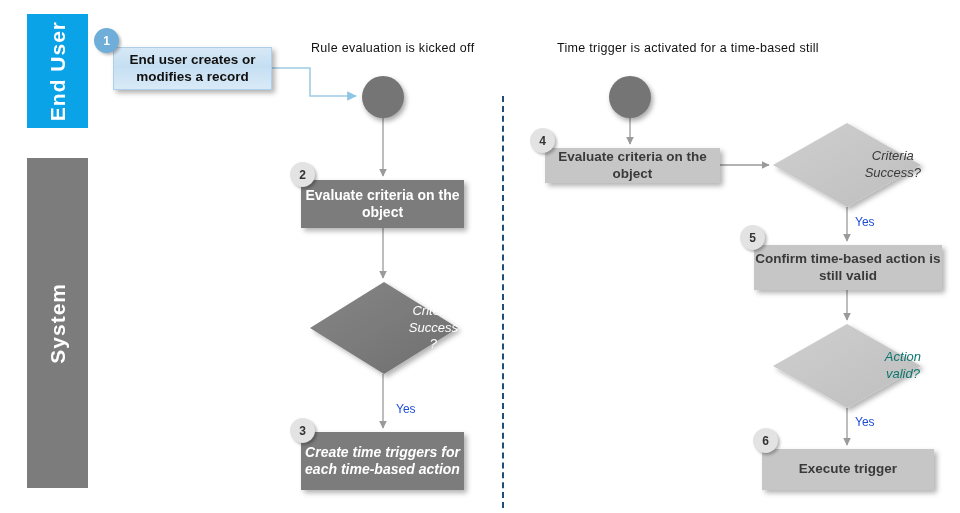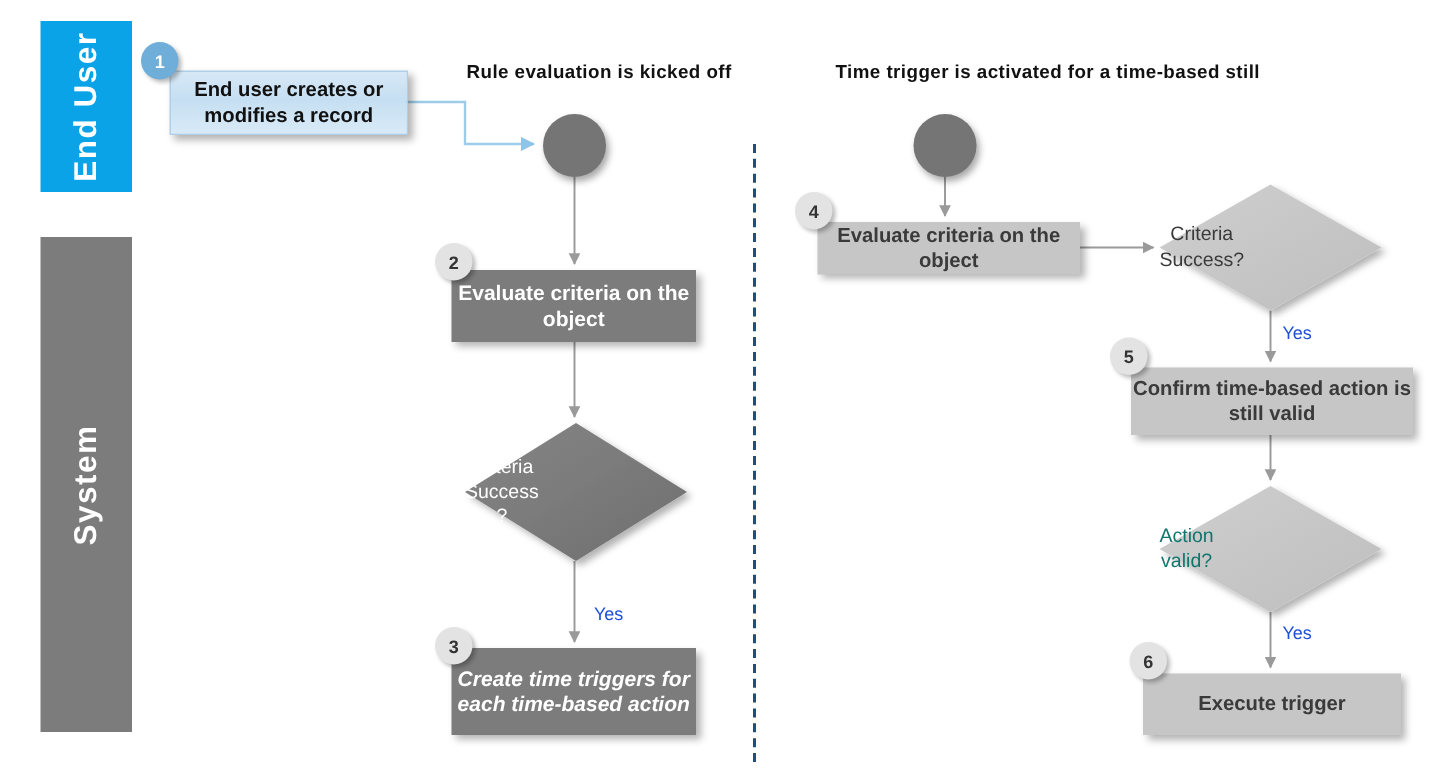--- a/index.html
+++ b/index.html
@@ -33,21 +33,21 @@
   #lane-system{
     left:27px;top:158px;width:61px;height:330px;
     background:#7C7C7C;
     font-size:21px;
   }
 
   
   .heading{
     position:absolute;
     font-size:12.5px;
-    font-weight:bold;
+    font-weight:normal;
     color:#111111;
     white-space:nowrap;
     letter-spacing:.3px;
   }
   #heading-left{left:311px;top:41px;}
   #heading-right{left:557px;top:41px;}
 
   
   #divider{
     position:absolute;
@@ -95,24 +95,25 @@
   #box1{left:113px;top:47px;width:157px;height:41px;}
   #box2{left:301px;top:180px;width:163px;height:48px;}
   #box3{left:301px;top:432px;width:163px;height:58px;font-style:italic;}
   #box4{left:545px;top:148px;width:175px;height:35px;}
   #box5{left:754px;top:245px;width:188px;height:45px;}
   #box6{left:762px;top:449px;width:172px;height:41px;}
 
   
   .diamond{
     position:absolute;
-    display:flex;align-items:center;justify-content:flex-start;
+    display:flex;align-items:center;justify-content:flex-end;
     text-align:center;
     line-height:1.3;
     white-space:pre-line;
+    font-style:italic;
   }
   .diamond .dtext{position:relative;z-index:2;}
   #diamond-left{
     left:310px;top:282px;width:148px;height:92px;
     color:#ffffff;font-size:13px;
   }
   #diamond-right1{
     left:773px;top:123px;width:148px;height:84px;
     color:#3A3A3A;font-size:13px;
   }

